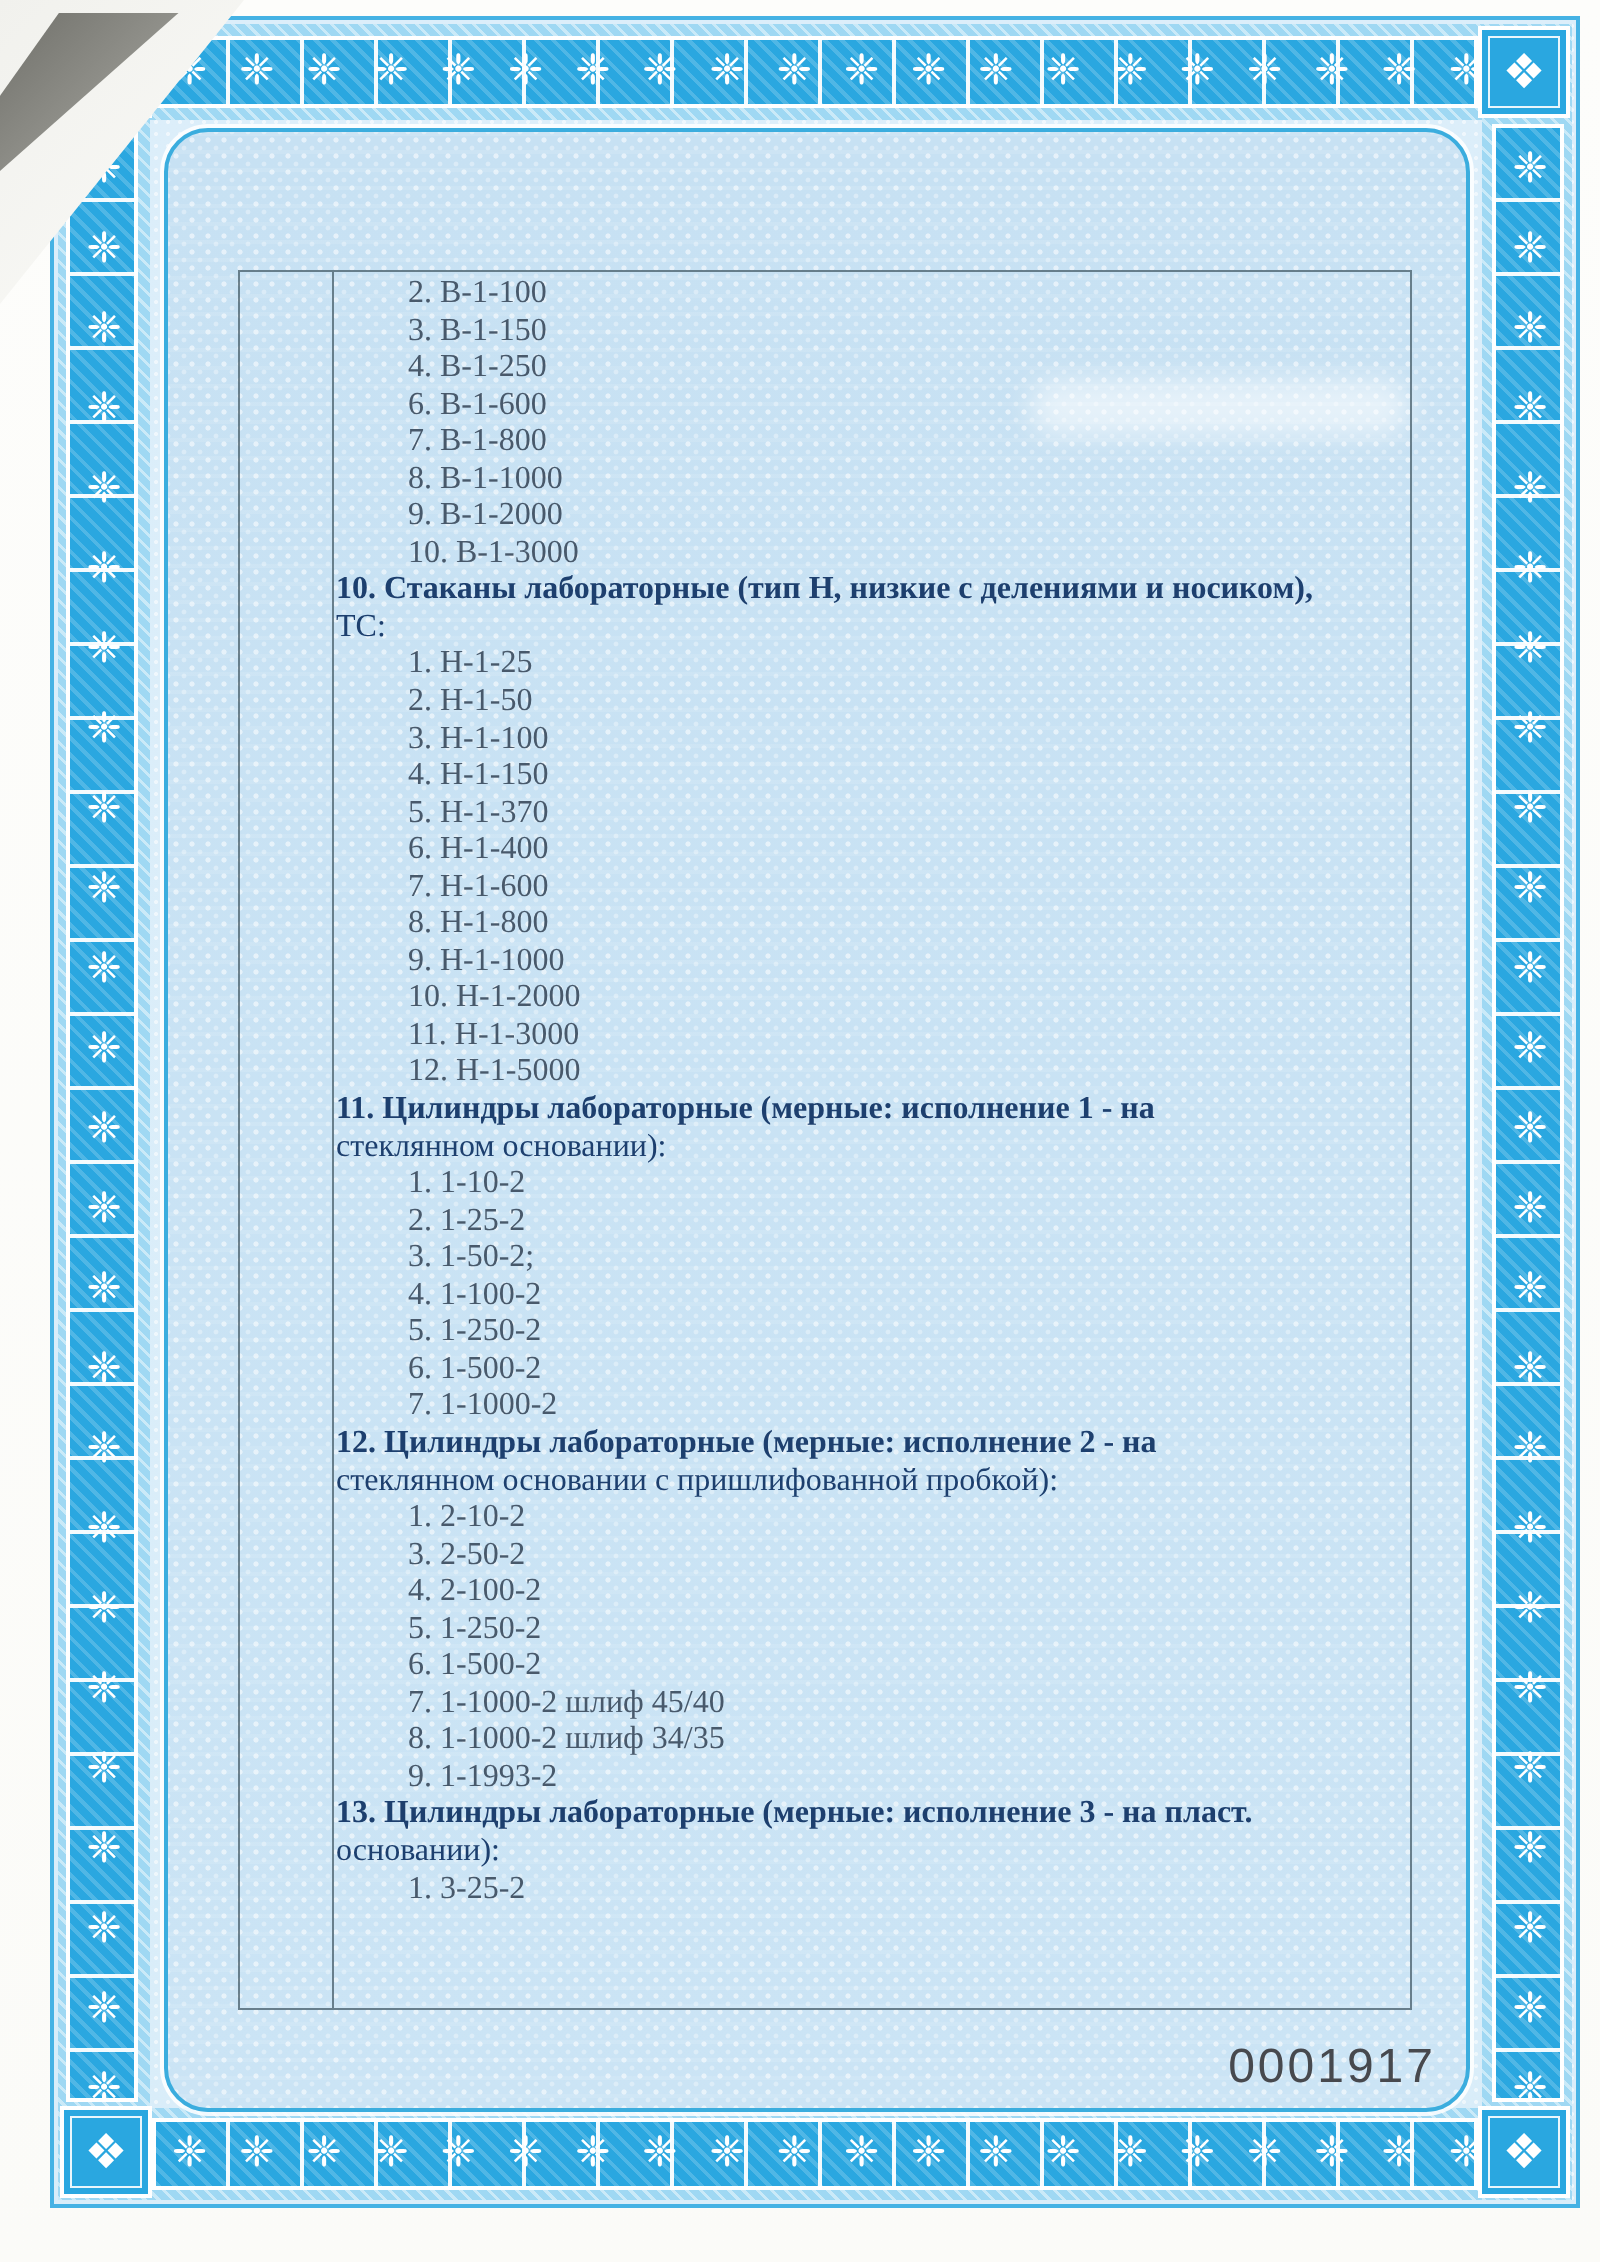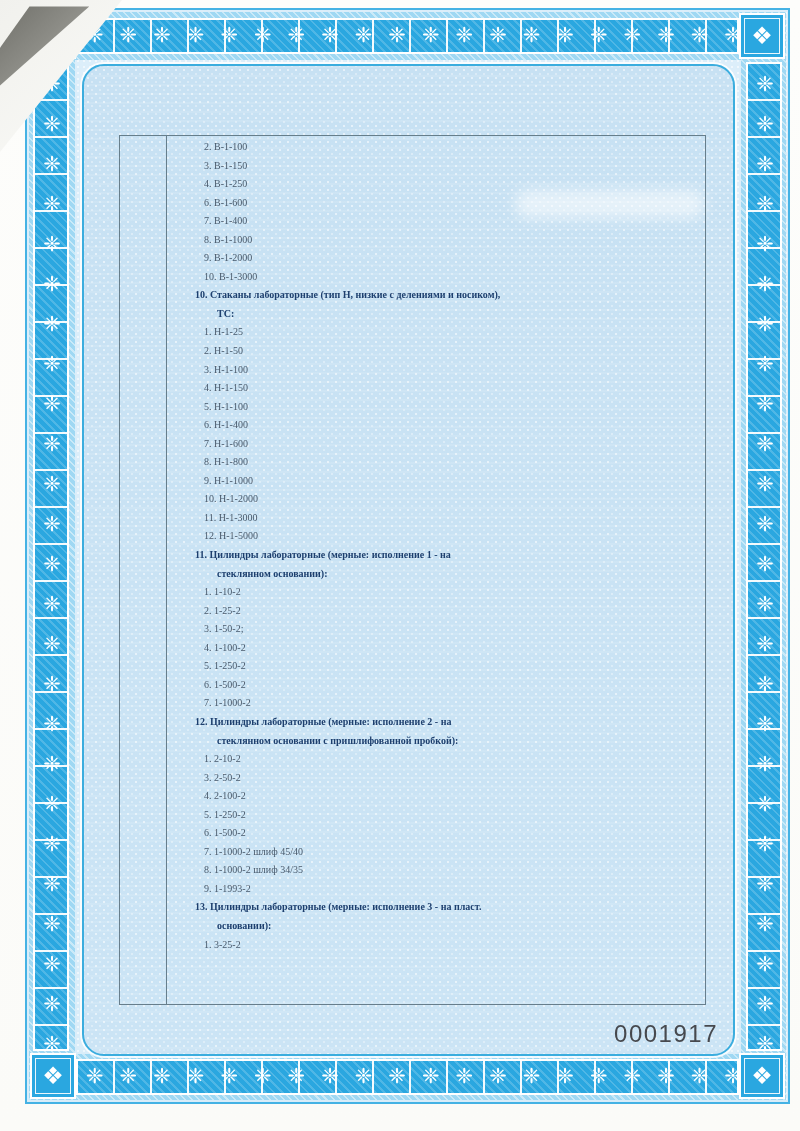--- a/index.html
+++ b/index.html
@@ -83,26 +83,26 @@
     position:absolute;left:119px;top:135px;width:587px;height:870px;
     border:1px solid rgba(70,92,104,.75);box-sizing:border-box;
   }
   .doc-table .col-line{
     position:absolute;left:46px;top:0;bottom:0;width:0;
     border-left:1px solid rgba(70,92,104,.75);
   }
   
   .content{
     position:absolute;left:168px;top:138px;width:534px;
-    font-size:10px;line-height:18.55px;color:#48596b;
+    font-size:16px;line-height:18.55px;color:#48596b;
   }
   .line{white-space:nowrap;}
   .line.item{padding-left:36px;}
-  .line.header{padding-left:27px;font-weight:bold;color:#1d3f6e;}
-  .line.header-cont{padding-left:49px;font-weight:bold;color:#1d3f6e;}
+  .line.header{font-weight:bold;color:#1d3f6e;}
+  .line.header-cont{font-weight:normal;color:#1d3f6e;}
   
   .serial{
     position:absolute;left:578px;top:1020px;width:140px;text-align:right;
     font-family:"Liberation Sans", sans-serif;font-size:24px;color:#47494e;
     letter-spacing:1.5px;
   }
   
   .fold-white{
     position:absolute;left:0;top:0;width:122px;height:152px;
     background:linear-gradient(135deg,#f1f1ed,#fafaf7);
@@ -151,31 +151,31 @@
 
   <div class="doc-table">
     <div class="col-line"></div>
   </div>
 
   <div class="content" id="item-list">
       <div class="line item">2. В-1-100</div>
       <div class="line item">3. В-1-150</div>
       <div class="line item">4. В-1-250</div>
       <div class="line item">6. В-1-600</div>
-      <div class="line item">7. В-1-400</div>
+      <div class="line item">7. В-1-800</div>
       <div class="line item">8. В-1-1000</div>
       <div class="line item">9. В-1-2000</div>
       <div class="line item">10. В-1-3000</div>
       <div class="line header">10. Стаканы лабораторные (тип Н, низкие с делениями и носиком),</div>
       <div class="line header-cont">ТС:</div>
       <div class="line item">1. Н-1-25</div>
       <div class="line item">2. Н-1-50</div>
       <div class="line item">3. Н-1-100</div>
       <div class="line item">4. Н-1-150</div>
-      <div class="line item">5. Н-1-100</div>
+      <div class="line item">5. Н-1-370</div>
       <div class="line item">6. Н-1-400</div>
       <div class="line item">7. Н-1-600</div>
       <div class="line item">8. Н-1-800</div>
       <div class="line item">9. Н-1-1000</div>
       <div class="line item">10. Н-1-2000</div>
       <div class="line item">11. Н-1-3000</div>
       <div class="line item">12. Н-1-5000</div>
       <div class="line header">11. Цилиндры лабораторные (мерные: исполнение 1 - на</div>
       <div class="line header-cont">стеклянном основании):</div>
       <div class="line item">1. 1-10-2</div>

